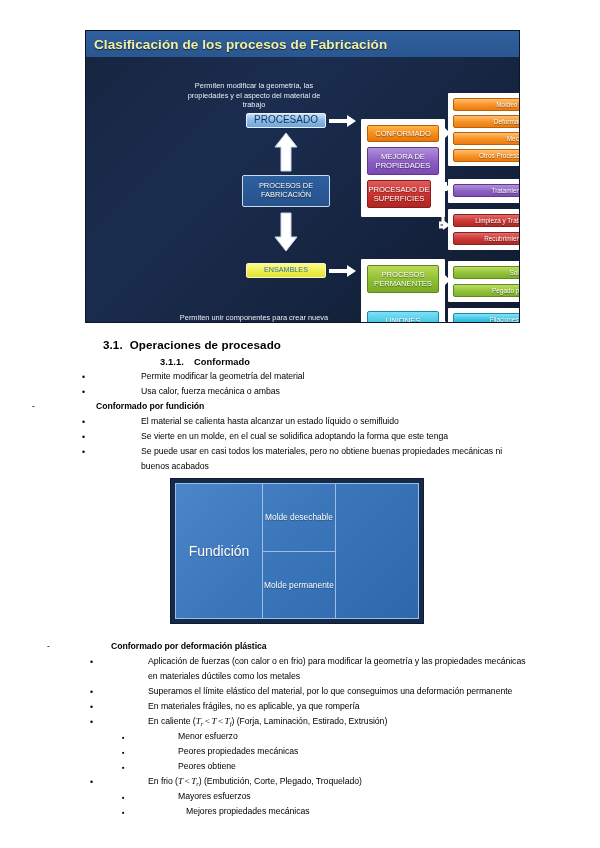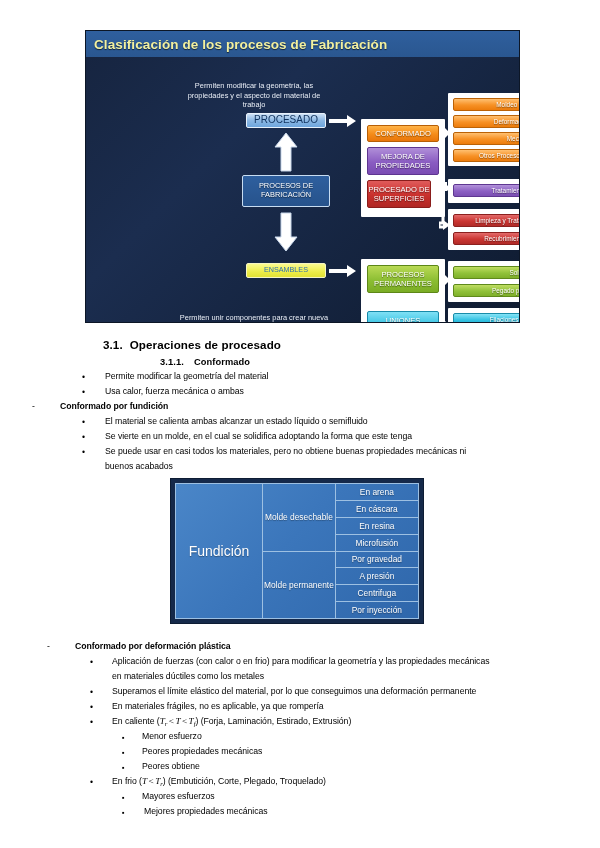--- a/index.html
+++ b/index.html
@@ -144,20 +144,21 @@
   .h3{
     position:absolute;left:160px;top:357px;font-size:9.3px;font-weight:bold;
     letter-spacing:.1px;
   }
   .h2 .num{margin-right:7px;}
   .h3 .num{margin-right:10px;}
 
   .line{
     position:absolute;font-size:8.7px;line-height:11.6px;letter-spacing:-.05px;
     white-space:nowrap;
+    margin-left:36px;
   }
   .bullet{
     position:absolute;font-size:8.7px;line-height:11.6px;
   }
   .b-dot::before{content:"\2022";}
   .b-dash::before{content:"-";}
   .b-sq::before{content:"\25AA";font-size:7.6px;}
   .bold{font-weight:bold;}
   .mth{font-family:"Liberation Serif", serif;font-style:italic;font-size:9.2px;}
   .mth .sub{font-size:6.6px;vertical-align:-2px;font-style:italic;}
@@ -315,21 +316,21 @@
   <div class="bullet b-dot" style="left:82px;top:372px;"></div>
   <div class="line" style="left:105px;top:371px;">Permite modificar la geometría del material</div>
 
   <div class="bullet b-dot" style="left:82px;top:387px;"></div>
   <div class="line" style="left:105px;top:386px;">Usa calor, fuerza mecánica o ambas</div>
 
   <div class="bullet b-dash" style="left:32px;top:401px;"></div>
   <div class="line bold" style="left:60px;top:401px;">Conformado por fundición</div>
 
   <div class="bullet b-dot" style="left:82px;top:417px;"></div>
-  <div class="line" style="left:105px;top:416px;">El material se calienta ambas alcanzar un estado líquido o semifluido</div>
+  <div class="line" style="left:105px;top:416px;">El material se calienta hasta alcanzar un estado líquido o semifluido</div>
 
   <div class="bullet b-dot" style="left:82px;top:432px;"></div>
   <div class="line" style="left:105px;top:431px;">Se vierte en un molde, en el cual se solidifica adoptando la forma que este tenga</div>
 
   <div class="bullet b-dot" style="left:82px;top:447px;"></div>
   <div class="line" style="left:105px;top:446px;">Se puede usar en casi todos los materiales, pero no obtiene buenas propiedades mecánicas ni</div>
   <div class="line" style="left:105px;top:461px;">buenos acabados</div>
 
   <div class="bullet b-dash" style="left:47px;top:641px;"></div>
   <div class="line bold" style="left:75px;top:641px;">Conformado por deformación plástica</div>
@@ -360,34 +361,24 @@
 
   <div class="bullet b-dot" style="left:90px;top:777px;"></div>
   <div class="line" style="left:112px;top:776px;">
     <span>En frio (</span><span class="mth"><span>T</span><span class="op">&lt;</span><span>T</span><span class="sub">r</span></span><span>) (Embutición, Corte, Plegado, Troquelado)</span>
   </div>
 
   <div class="bullet b-sq" style="left:122px;top:792px;"></div>
   <div class="line" style="left:142px;top:791px;">Mayores esfuerzos</div>
 
   <div class="bullet b-sq" style="left:122px;top:807px;"></div>
-  <div class="line" style="left:144px;top:806px;">Mejores propiedades mecánicas</div>
+  <div class="line" style="left:150px;top:806px;">Mejores propiedades mecánicas</div>
 </div>
 
 <div class="ftable">
   <div class="ftable-inner">
     <div class="col-a">Fundición</div>
     <div class="col-b">
       <div class="grp">Molde desechable</div>
       <div class="grp">Molde permanente</div>
     </div>
-    <div class="col-c">
-      <div class="cell">En arena</div>
-      <div class="cell">En cáscara</div>
-      <div class="cell">En resina</div>
-      <div class="cell">Microfusión</div>
-      <div class="cell">Por gravedad</div>
-      <div class="cell">A presión</div>
-      <div class="cell">Centrifuga</div>
-      <div class="cell">Por inyección</div>
-    </div>
   </div>
 </div>
 
 </body></html>

